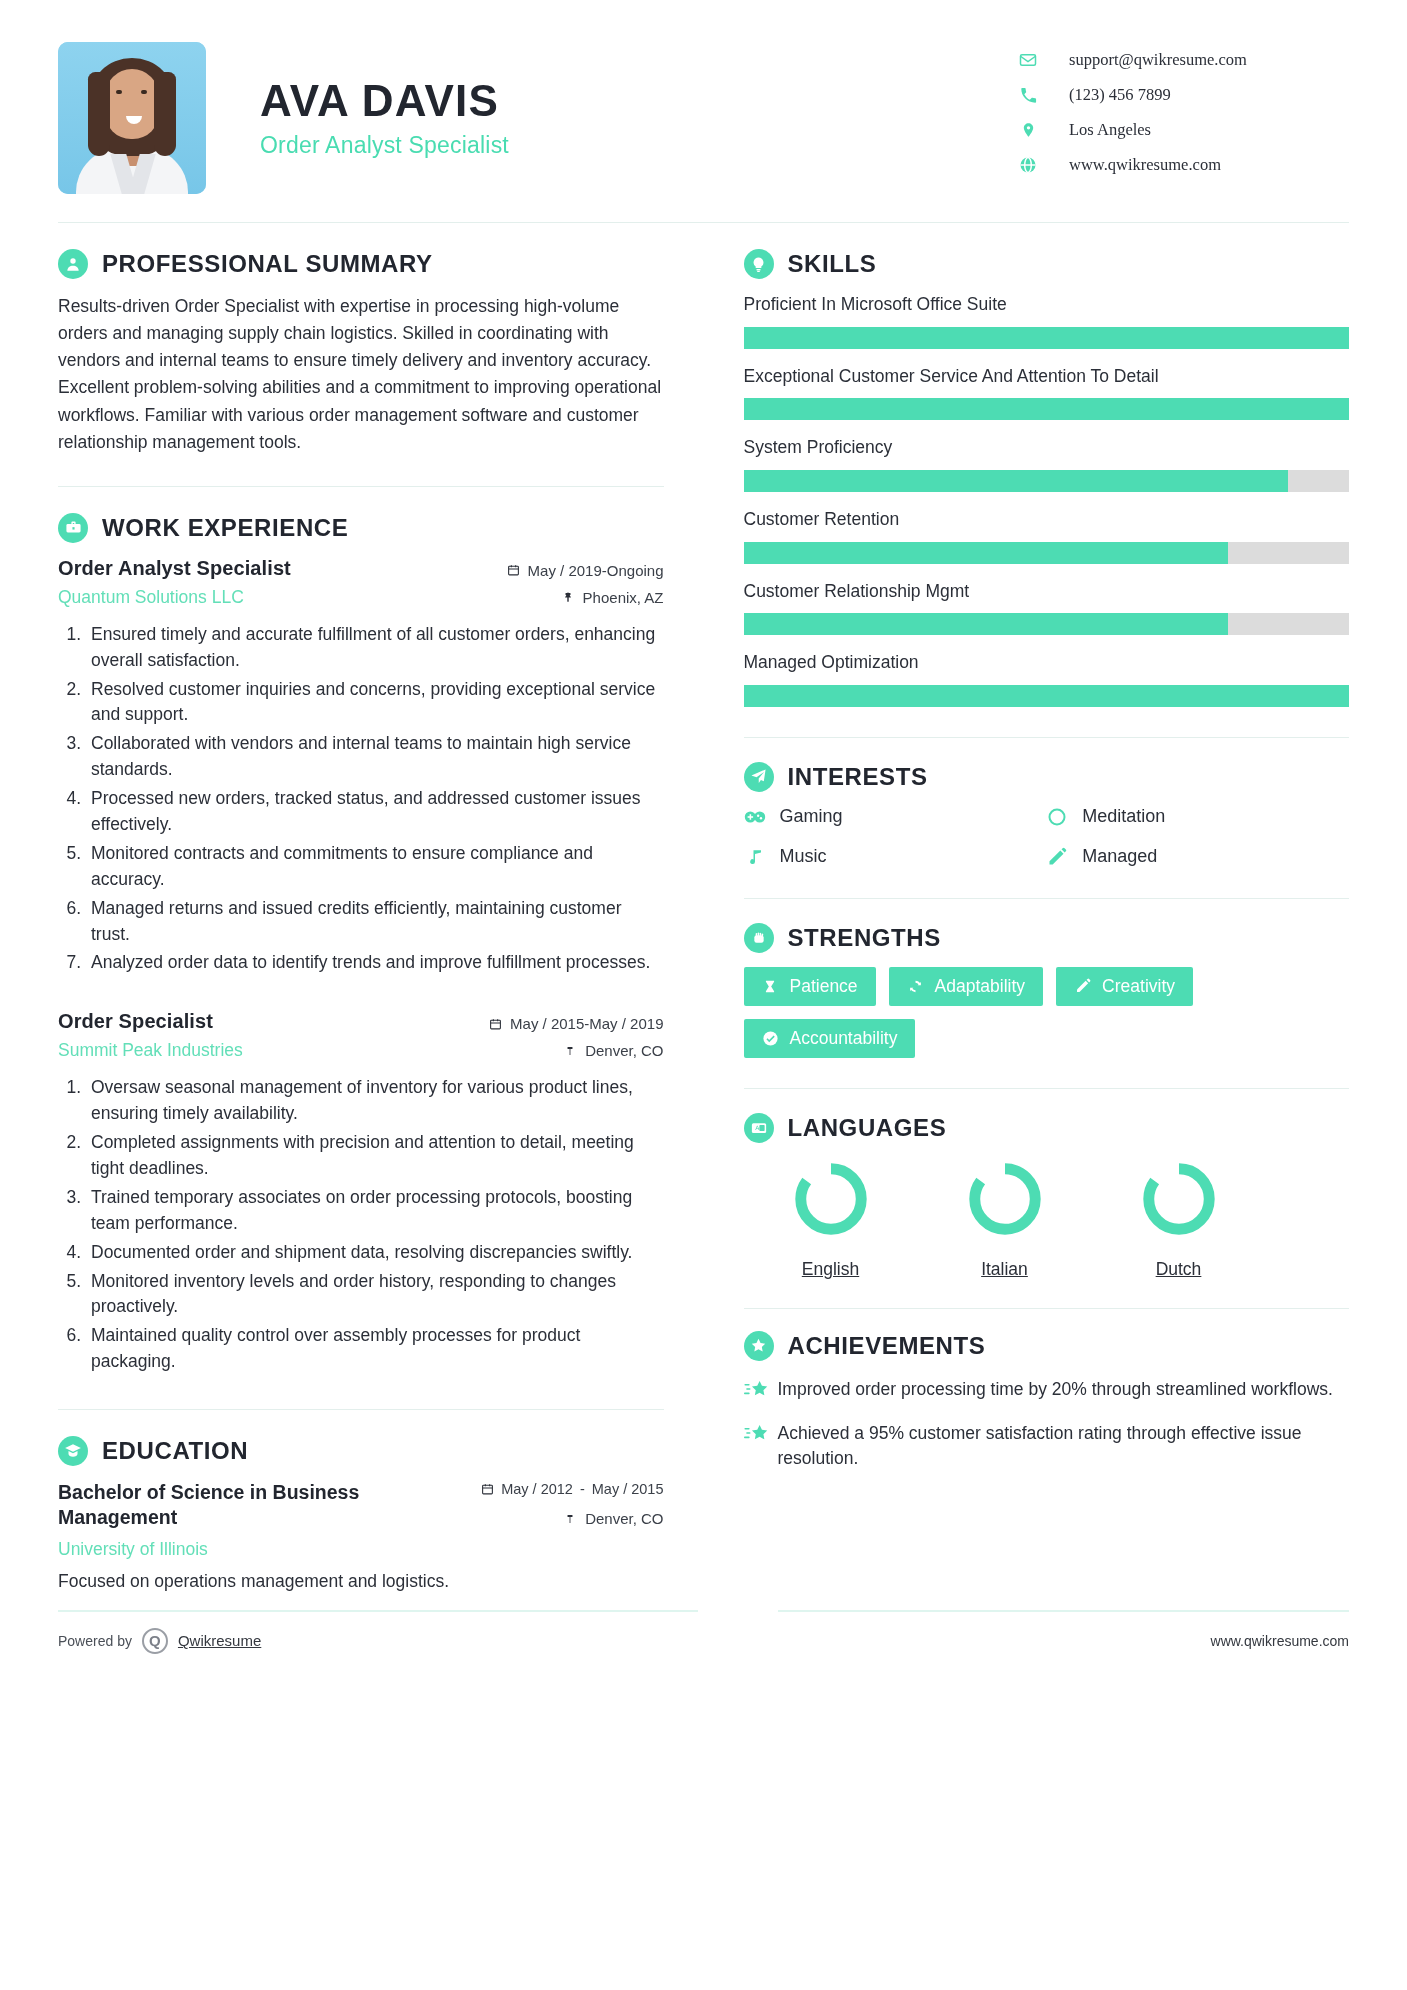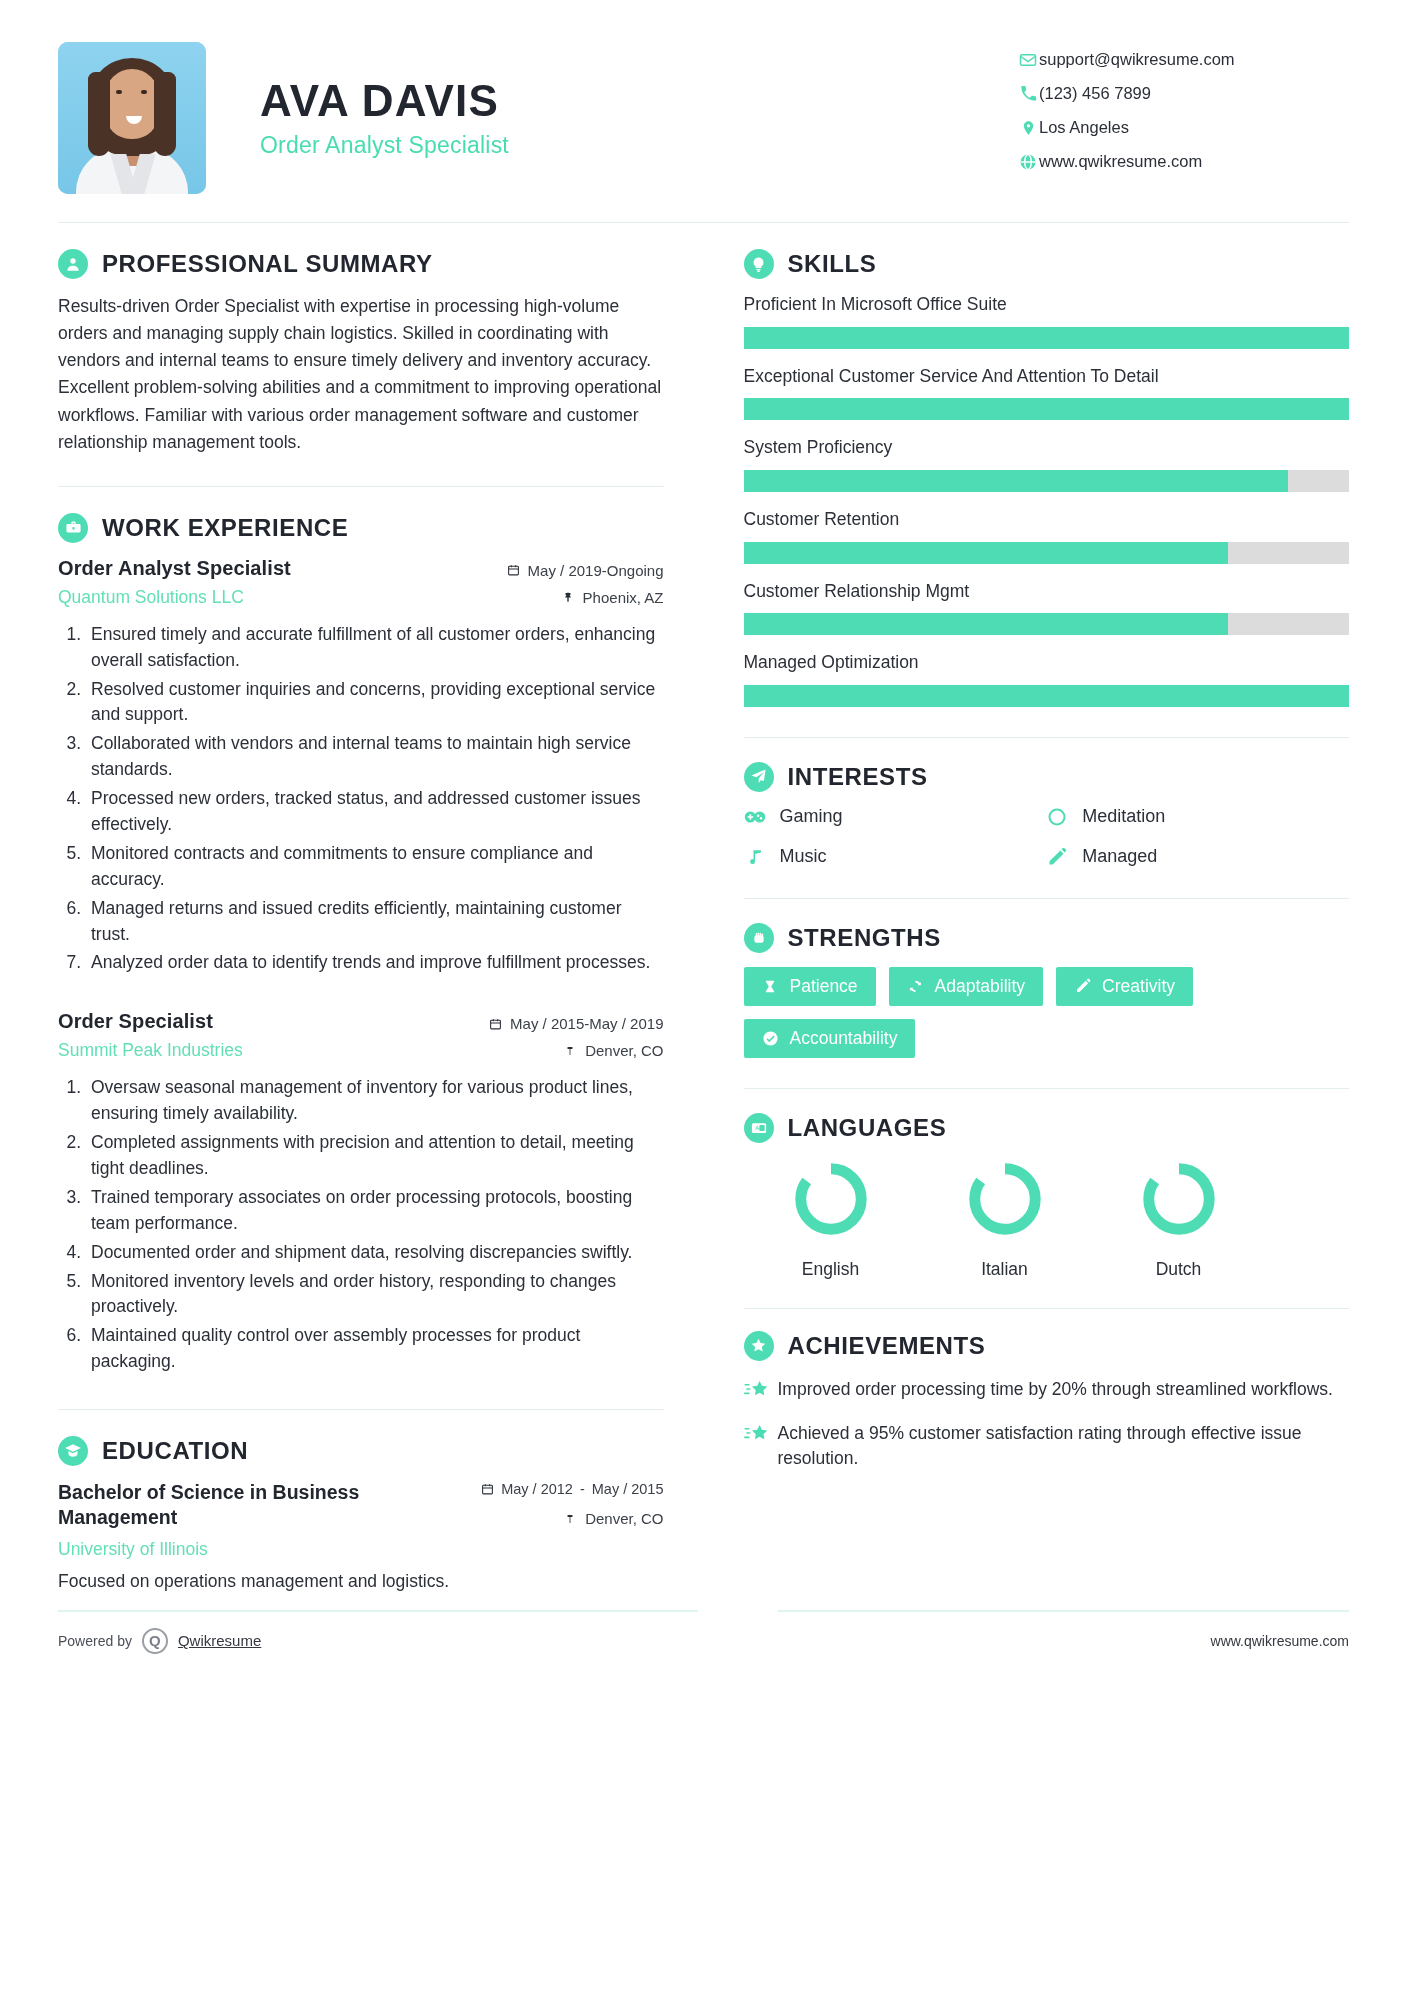--- a/index.html
+++ b/index.html
@@ -75,24 +75,25 @@
     letter-spacing: 0.2px;
   }
   .contact {
     flex: 0 0 auto;
     padding-top: 8px;
     width: 330px;
   }
   .contact-row {
     display: flex;
     align-items: center;
-    gap: 2px;
+    gap: 32px;
     margin-bottom: 15px;
     font-size: 16.5px;
     color: #2b2f38;
+    font-family: Liberation Serif, serif;
   }
   .contact-row .ci {
     width: 18px; height: 18px;
     display: inline-flex; align-items: center; justify-content: center;
     color: #4ddcb3;
     flex: 0 0 18px;
   }
   .contact-row .ci svg { display:block; }
 
   .hrule {
@@ -195,21 +196,21 @@
     padding: 9px 18px;
     display: inline-flex;
     align-items: center;
     gap: 11px;
     border-radius: 2px;
   }
   .chip .ci2 { width:17px;height:17px;display:inline-flex;align-items:center;justify-content:center;}
   .chip .ci2 svg{display:block;}
 
   .lang-row { display: flex; gap: 0; margin-top: 10px; }
-  .lang { width: 174px; text-align: center; }
+  .lang { width: 174px; text-align: center; text-decoration: underline; }
   .lang-label { font-size: 17.5px; color: #2b2f38; margin-top: 14px; }
 
   .ach { display: flex; gap: 8px; margin-top: 16px; align-items: flex-start; }
   .ach-ico { color: #4ddcb3; width: 26px; height: 26px; flex: 0 0 26px; margin-top: 2px; }
   .ach-ico svg{display:block;}
   .ach-text { font-size: 17.5px; line-height: 1.45; color: #2b2f38; }
 
   
   .foot-rules { display:flex; padding: 0 58px; margin-top: 18px; }
   .foot-rule { height:2px; background:#dff5ef; }

